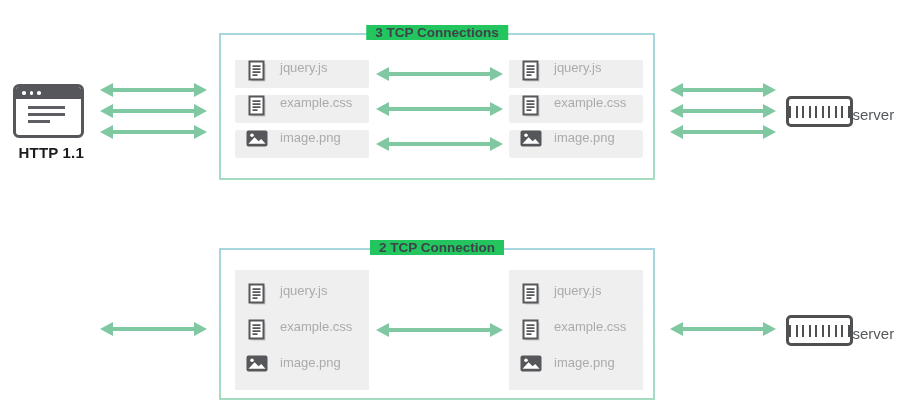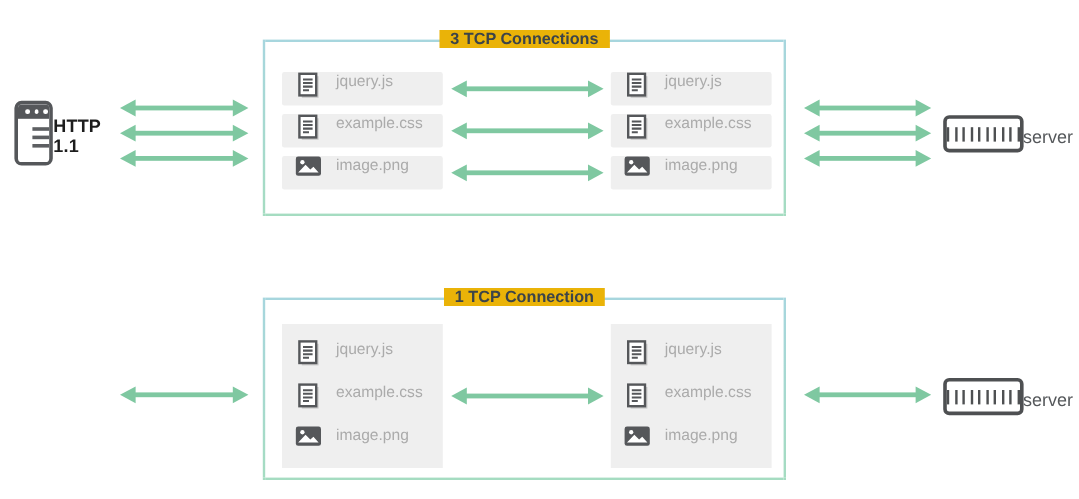--- a/index.html
+++ b/index.html
@@ -1,21 +1,21 @@
 <!DOCTYPE html>
 <html style="--arrow: #7fc8a1; --border_top: #a7d6de; --border_bottom: #a5dcc1; --panel: #efefef; --filename: #ababab;"><head>
 <meta charset="utf-8">
 <style>
   html,body{margin:0;padding:0;background:#fff;}
   .canvas{position:relative;width:899px;height:416px;background:#fff;
           font-family:"Liberation Sans",sans-serif;overflow:hidden;}
   .abs{position:absolute;}
 
   
-  .client{display:flex;flex-direction:row;align-items:center;width:72px;}
+  .client{display:flex;flex-direction:column;align-items:flex-end;width:72px;}
   .browser{width:71px;height:54px;border:3px solid #55575a;border-radius:6px;
            background:#fff;box-sizing:border-box;overflow:hidden;}
   .browser-bar{height:12px;background:#55575a;display:flex;align-items:center;
                gap:4px;padding-left:6px;}
   .browser-dot{width:3.5px;height:3.5px;border-radius:50%;background:#fff;}
   .browser-lines{padding:7px 0 0 12px;display:flex;flex-direction:column;gap:4px;}
   .browser-line{height:3px;background:#5d5f62;}
   .browser-line.l1{width:37px;}
   .browser-line.l2{width:37px;}
   .browser-line.l3{width:22px;}
@@ -30,21 +30,21 @@
   .arrow::before{left:0;border-right:13px solid var(--arrow,#7fc8a1);}
   .arrow::after{right:0;border-left:13px solid var(--arrow,#7fc8a1);}
   .arrow .shaft{position:absolute;left:11px;right:11px;top:5px;height:4px;
      background:var(--arrow,#7fc8a1);}
 
   
   .tcp-box{border:2px solid var(--border_bottom,#a5dcc1);
      border-image:linear-gradient(to bottom,var(--border_top,#a7d6de),
      var(--border_bottom,#a5dcc1)) 1;box-sizing:border-box;}
   .tcp-title{position:absolute;top:-10px;left:50%;transform:translateX(-50%);
-     background:#eab308;padding:0 9px;font-size:13.5px;font-weight:700;
+     background:#22c55e;padding:0 9px;font-size:13.5px;font-weight:700;
      color:#3c4449;white-space:nowrap;}
 
   
   .file-col{display:flex;flex-direction:column;gap:7px;}
   .file-row{display:flex;align-items:flex-start;gap:12px;height:28px;
      padding-left:11px;background:var(--panel,#efefef);border-radius:2px;
      box-sizing:border-box;}
   .file-name{font-size:13px;color:var(--filename,#ababab);}
   .arrow-cell{height:28px;display:flex;align-items:center;}
   .panel{background:var(--panel,#efefef);display:flex;flex-direction:column;
@@ -212,21 +212,21 @@
   </div>
 
 
   <div class="abs arrow-stack" style="left:100px;top:322px;width:107px;">
     <div class="arrow">
         <div class="shaft"></div>
       </div>
   </div>
 
   <div class="abs tcp-box" style="left:219px;top:248px;width:436px;height:152px;">
-    <span class="tcp-title">1 TCP Connection</span>
+    <span class="tcp-title">2 TCP Connection</span>
 
     <div class="abs panel" style="left:14px;top:20px;width:134px;height:120px;">
       <div class="file-row">
         <span class="icon-slot">
   <svg width="20" height="23" viewBox="0 0 20 23">
     <rect x="4.5" y="3.5" width="14" height="18" fill="#c9c9c9"></rect>
     <rect x="2.5" y="1.5" width="14" height="18" fill="#ffffff" stroke="#55575a" stroke-width="2"></rect>
     <path stroke="#55575a" stroke-width="1.7" d="M5.5 6.2h8M5.5 9.2h8M5.5 12.2h8M5.5 15.2h5"></path>
   </svg>
 </span>

